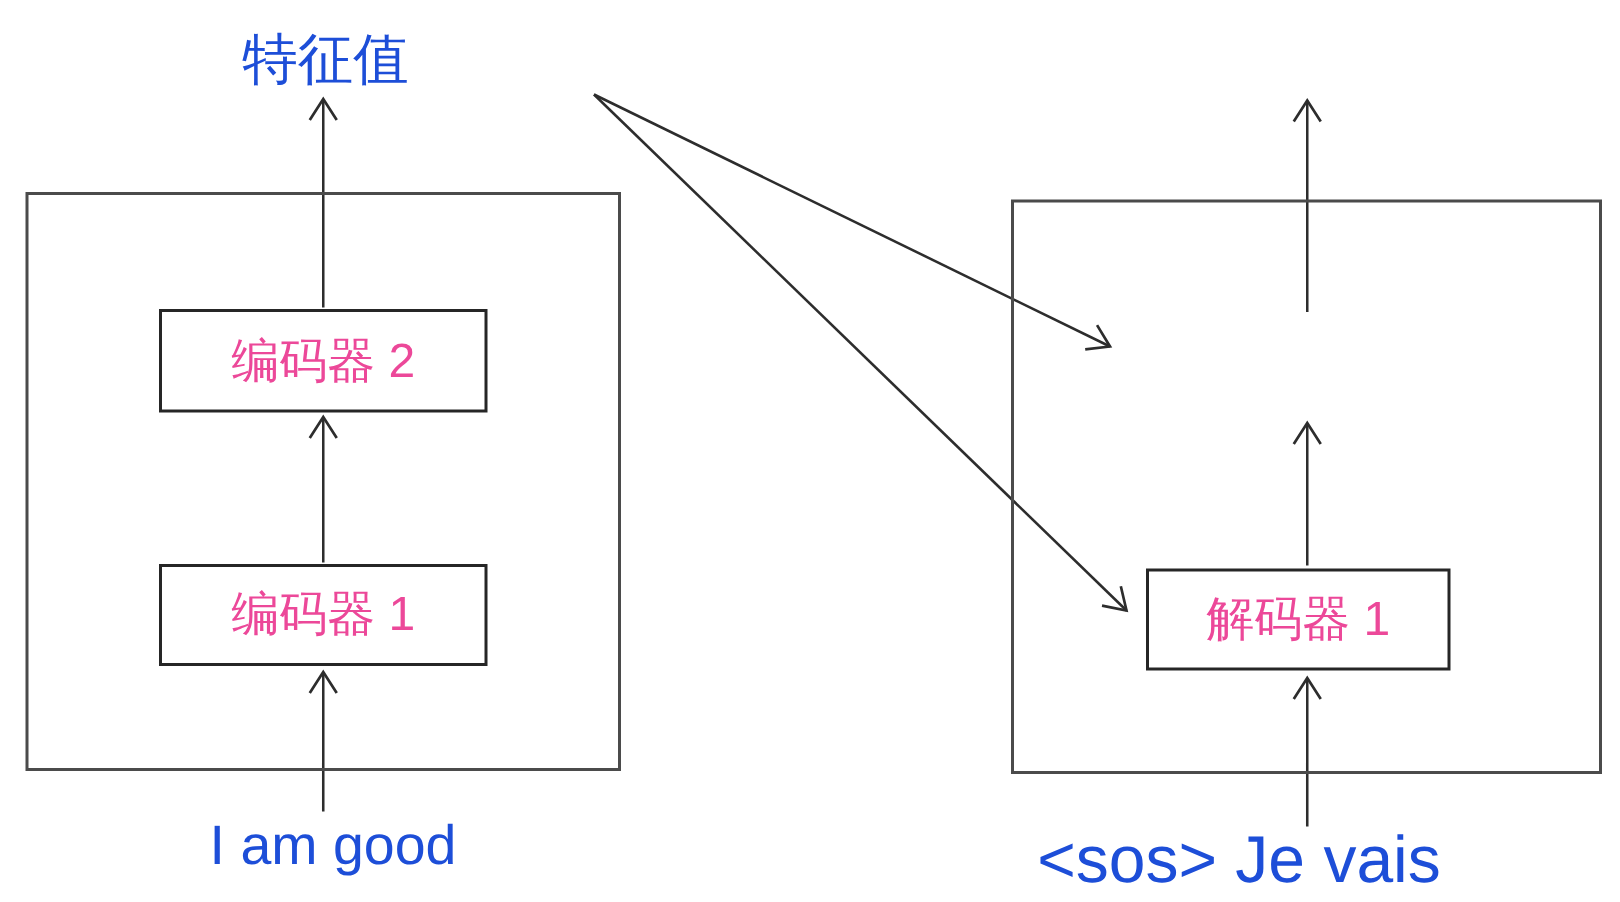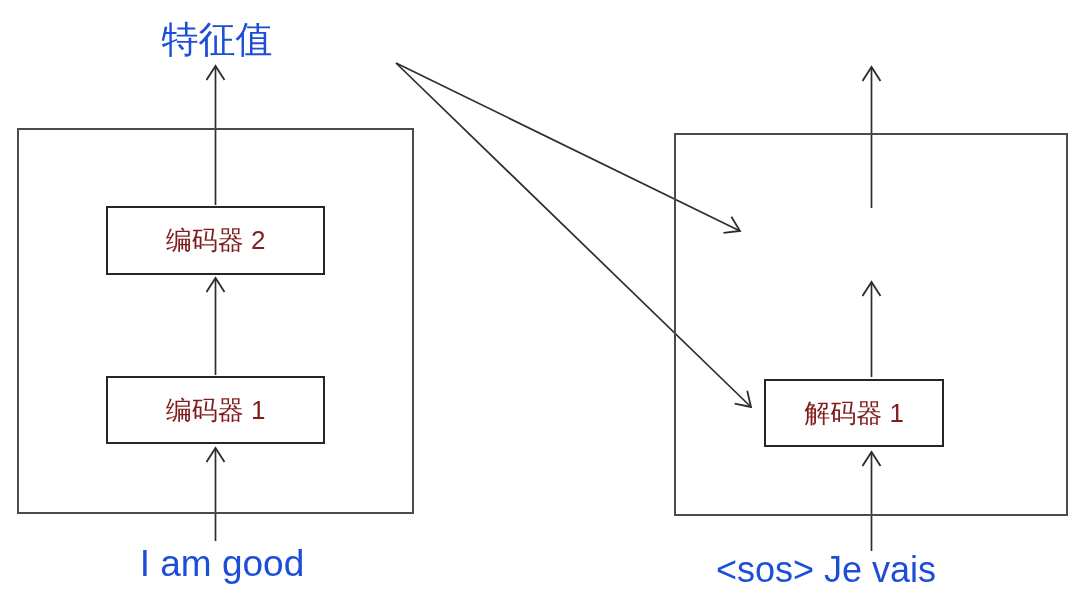--- a/index.html
+++ b/index.html
@@ -41,38 +41,38 @@
     height: 383px;
   }
   .block {
     position: absolute;
     border: 2px solid #262626;
     background: #ffffff;
     box-sizing: border-box;
     display: flex;
     align-items: center;
     justify-content: center;
-    font-size: 26px;
-    color: #7f1d1d;
+    font-size: 32px;
+    color: #ec4899;
     white-space: nowrap;
   }
   .block.enc2 { left: 106px; top: 206px; width: 219px; height: 69px; }
   .block.enc1 { left: 106px; top: 376px; width: 219px; height: 68px; }
   .block.dec2 { left: 763px; top: 210px; width: 219px; height: 68px; }
-  .block.dec1 { left: 764px; top: 379px; width: 180px; height: 68px; }
+  .block.dec1 { left: 764px; top: 379px; width: 203px; height: 68px; }
   .io-label {
     position: absolute;
     transform: translateX(-50%);
     color: #1d4ed8;
     white-space: nowrap;
   }
   .io-label.feature-out { left: 217px; top: 15px;  font-size: 37px; }
   .io-label.dec-out     { left: 869px; top: 16px;  font-size: 36px; }
   .io-label.enc-in      { left: 222px; top: 543px; font-size: 37px; }
-  .io-label.dec-in      { left: 826px; top: 549px; font-size: 36px; }
+  .io-label.dec-in      { left: 826px; top: 549px; font-size: 44px; }
 </style>
 </head>
 <body>
 
 <div class="stage">
 
   <svg class="wires" viewBox="0 0 1080 601" xmlns="http://www.w3.org/2000/svg">
     <defs>
       <marker id="arw" markerWidth="22" markerHeight="22" refX="17" refY="10" orient="auto" markerUnits="userSpaceOnUse">
         <path d="M 3 1 L 17 10 L 3 19" fill="none" stroke="#2d2d2d" stroke-width="1.8"></path>

